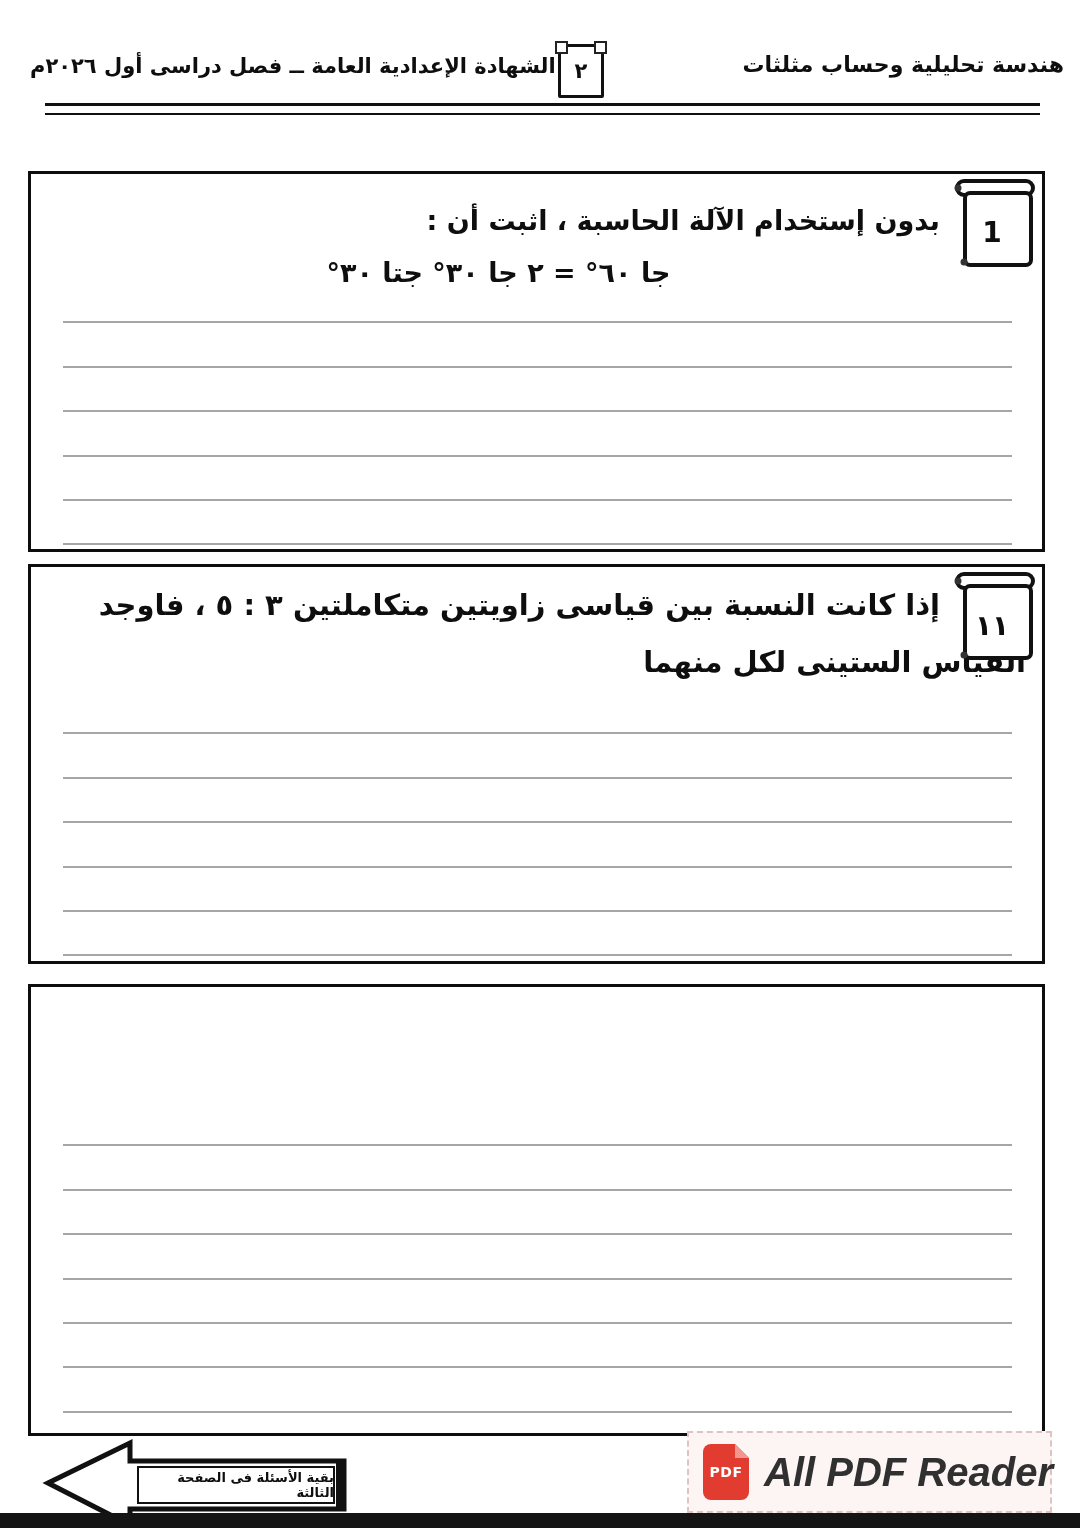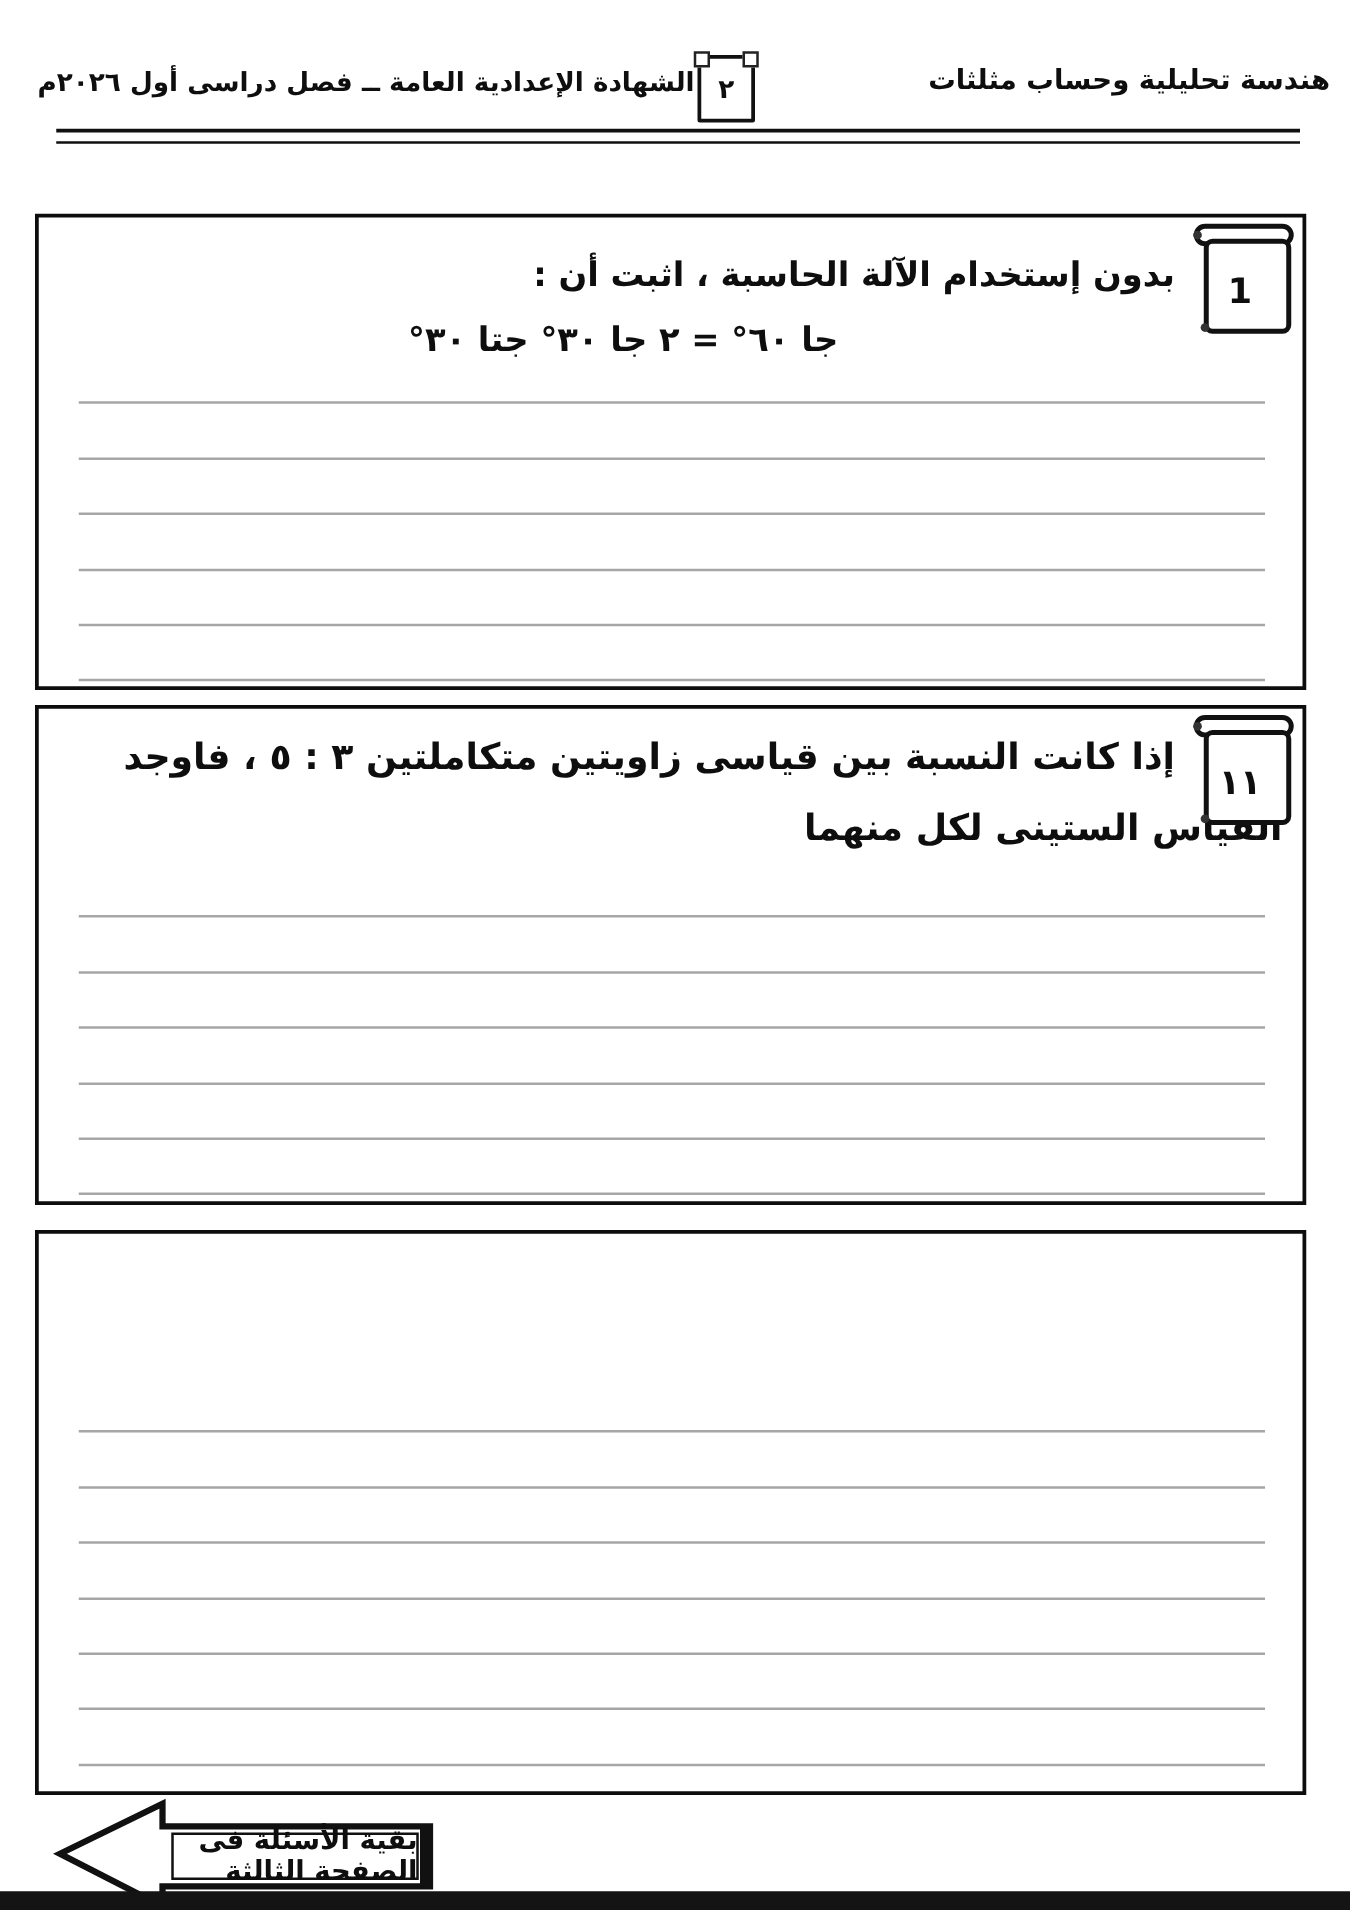--- a/index.html
+++ b/index.html
@@ -65,21 +65,21 @@
   .answer-lines{position:absolute;left:32px;right:30px;}
   .al1{top:105px;}
   .al2{top:123px;}
   .al3{top:115px;}
   .aline{height:42.4px;border-bottom:2px solid #a6a6a6;}
   
   .next-page-arrow{position:absolute;left:42px;top:1437px;width:312px;height:92px;}
   .arrow-label{
     position:absolute;left:96px;top:26px;width:196px;height:44px;
     display:flex;align-items:center;justify-content:center;
-    direction:rtl;font-size:22px;font-weight:bold;
+    direction:rtl;font-size:13px;font-weight:bold;
   }
   
   .watermark{
     position:absolute;right:28px;top:1431px;width:365px;height:82px;
     background:#fdf4f4;border:2px dashed #dfc3c3;box-sizing:border-box;
     display:flex;align-items:center;gap:15px;padding:0 14px;
   }
   .pdf-icon{
     position:relative;width:46px;height:56px;border-radius:8px;
     background:#e23b30;flex:0 0 auto;
@@ -170,16 +170,23 @@
 
   <div class="next-page-arrow">
     <svg width="312" height="92" viewBox="0 0 312 92">
       <polygon points="6,46 88,6 88,24 302,24 302,72 88,72 88,88" fill="#ffffff" stroke="#111" stroke-width="5" stroke-linejoin="miter"></polygon>
       <rect x="96" y="30" width="196" height="36" fill="none" stroke="#111" stroke-width="2"></rect>
       <rect x="294" y="24" width="8" height="48" fill="#111"></rect>
     </svg>
     <div class="arrow-label">بقية الأسئلة فى الصفحة الثالثة</div>
   </div>
 
+  <div class="watermark">
+    <div class="pdf-icon">
+      <span class="fold"></span>
+      <span class="pdf-label">PDF</span>
+    </div>
+    <div class="wm-text">All PDF Reader</div>
+  </div>
 
   <div class="bottom-bar"></div>
 
 </div>
 
 </body></html>

